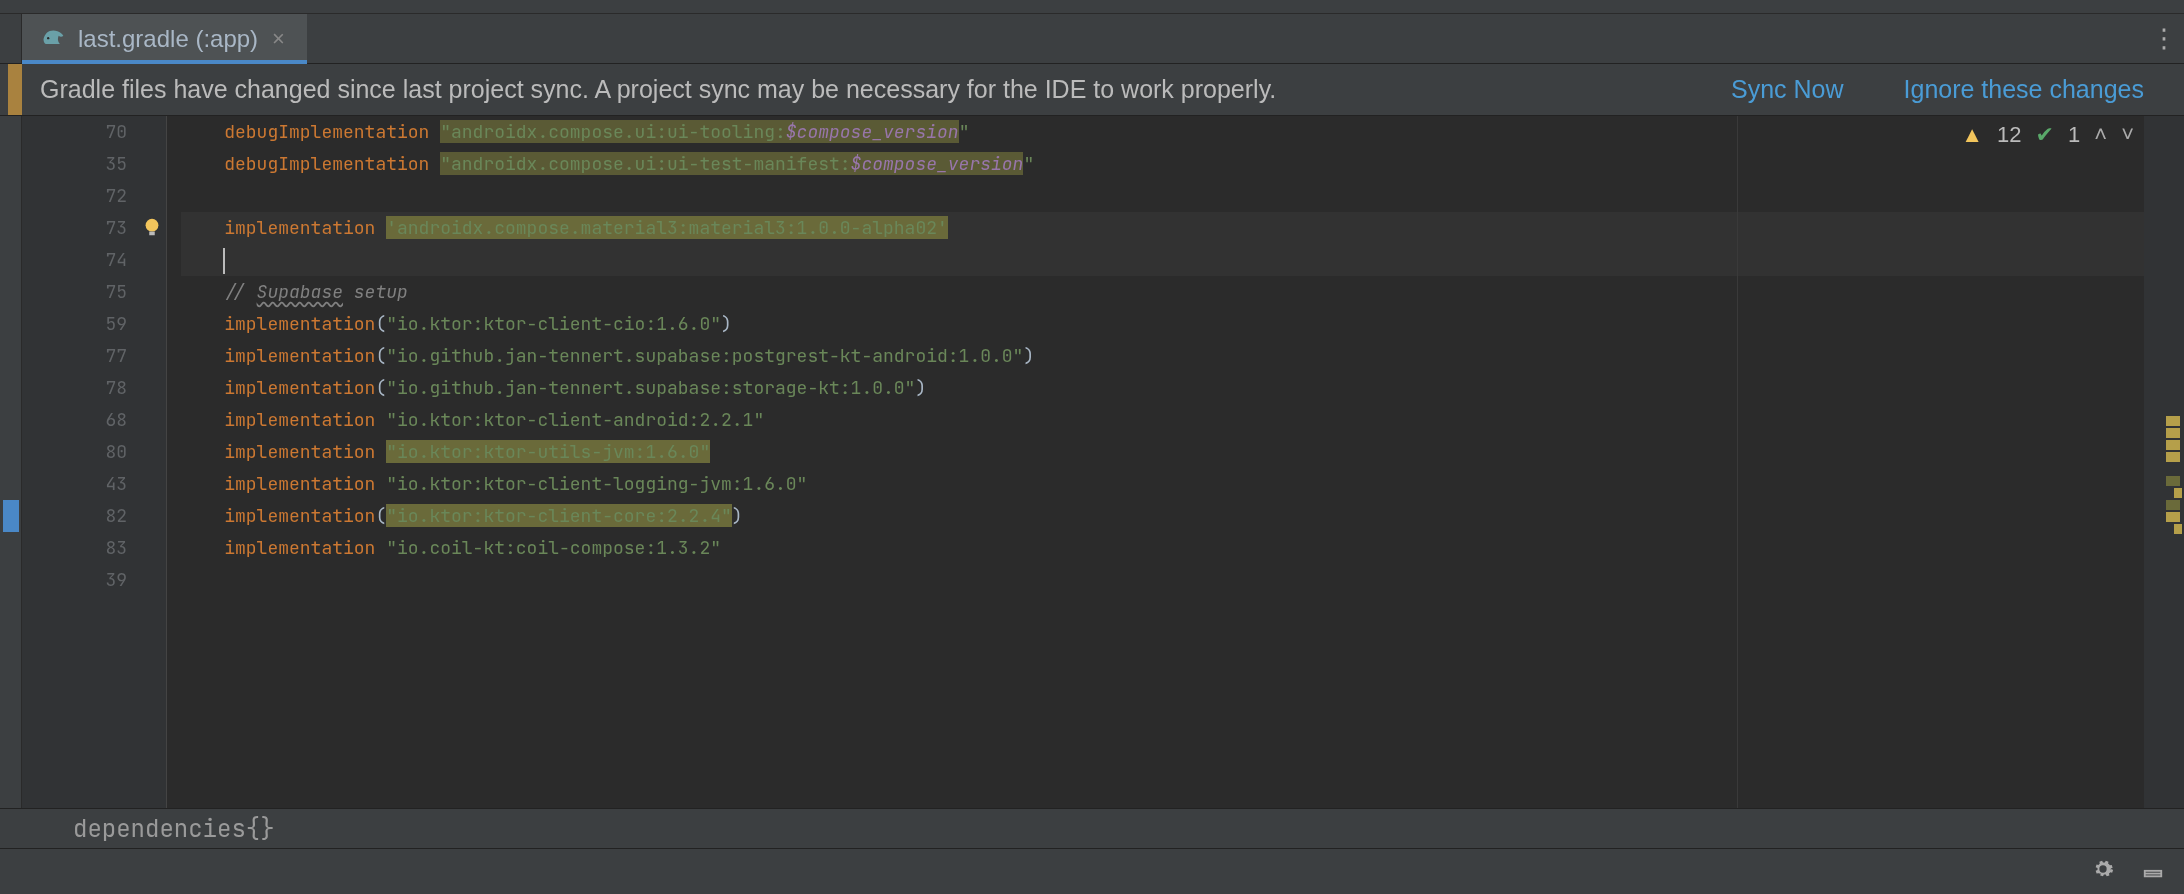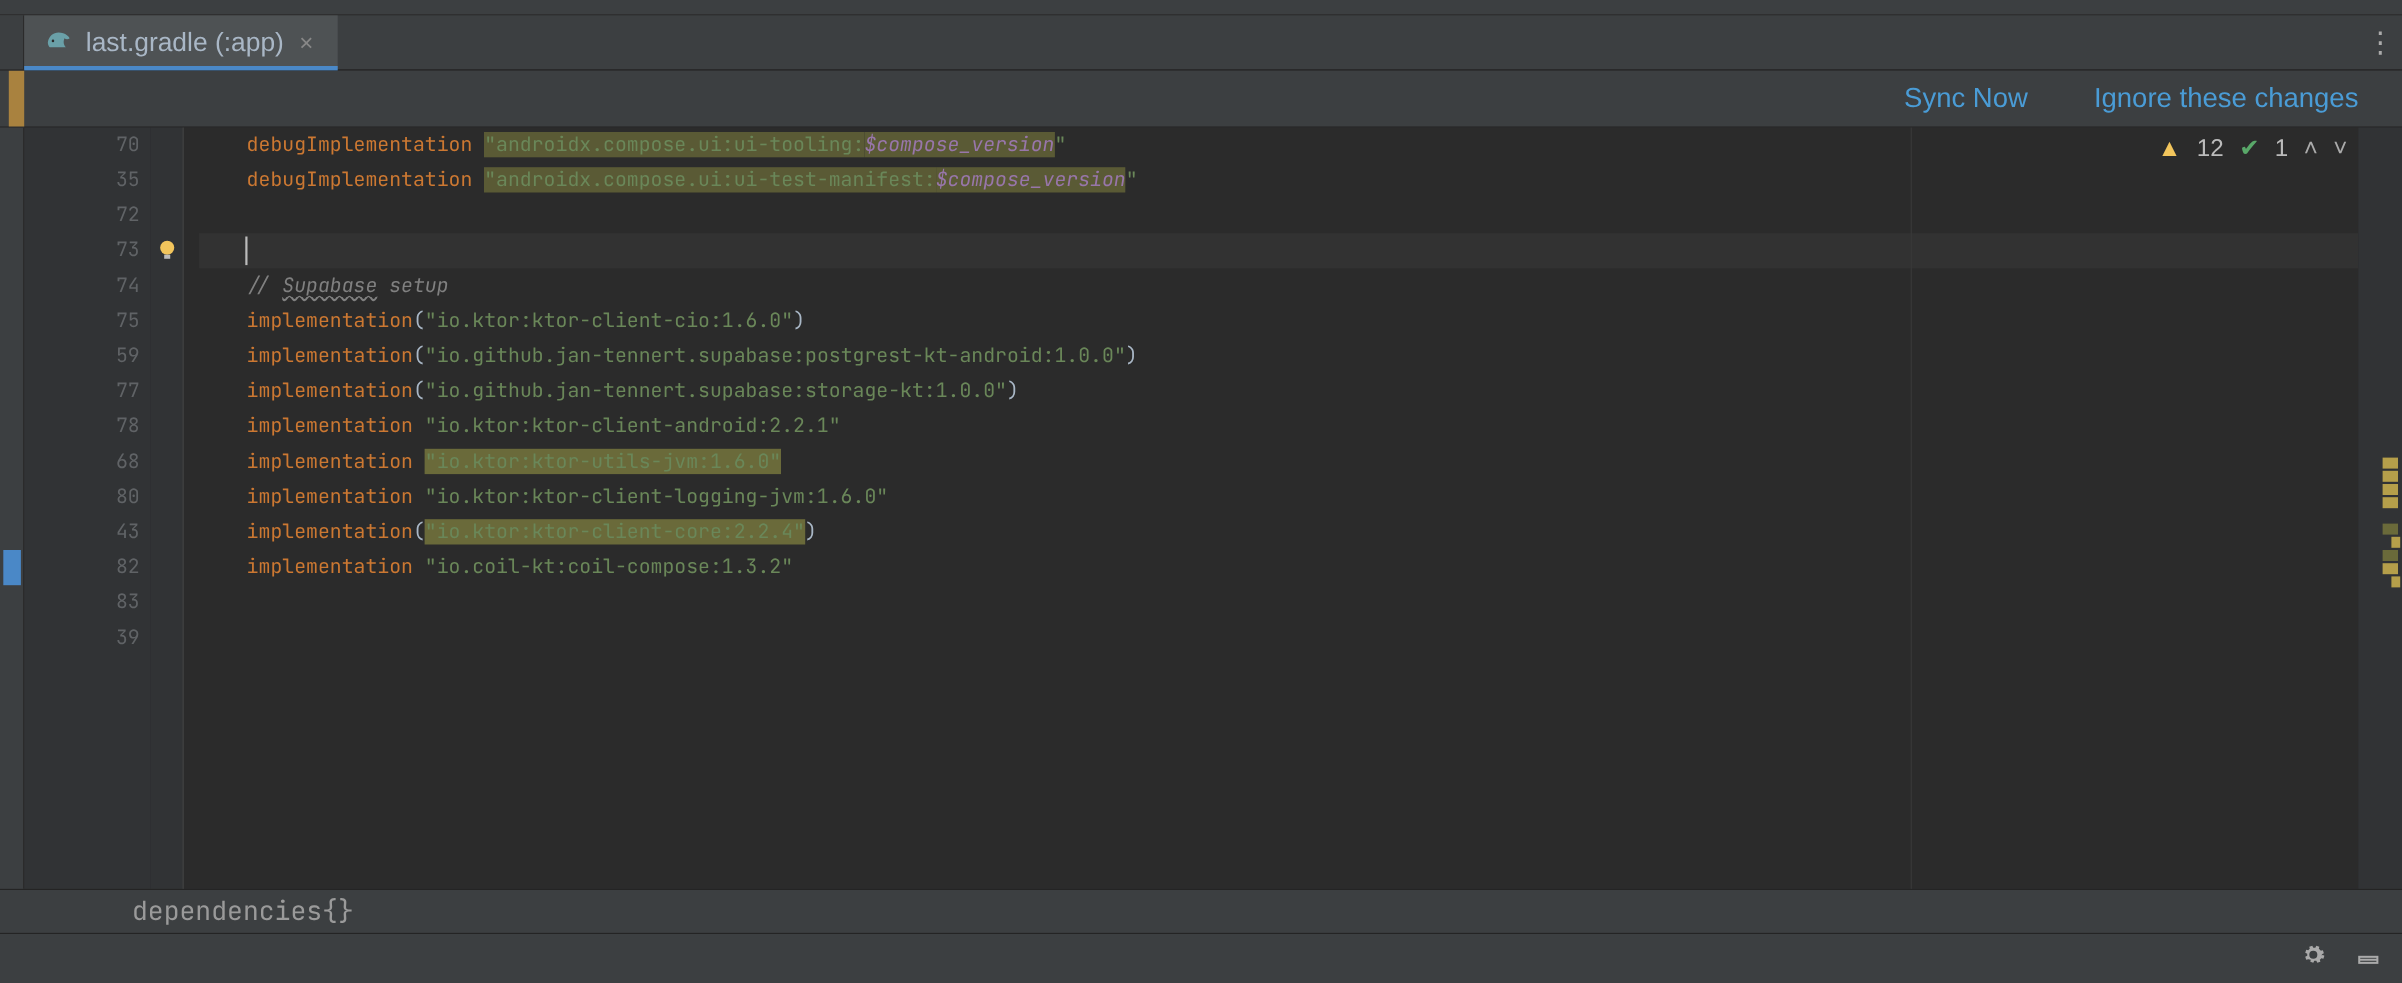--- a/index.html
+++ b/index.html
@@ -81,21 +81,21 @@
   .right-gutter .stripe { position:absolute; right:4px; width:14px; height:10px; }
   .right-gutter .stripe.y { background:#b59f4a; }
   .right-gutter .stripe.dim { background:#6a6a3a; }
   .code-divider { position:absolute; top:0; bottom:0; width:1px; background:#3a3a3a; }
   
   .inspections { position:absolute; top:6px; right:50px; display:flex; align-items:center; gap:14px; font-size:22px; color:#bbb; z-index:5;}
   .inspections .warn-icon { color: var(--warn-yellow); }
   .inspections .ok-icon { color: var(--ok-green); }
   .inspections .chev { color:#aaa; cursor:pointer; font-size:22px;}
   
-  .breadcrumb { height: 40px; background: var(--bg-breadcrumb); display:flex; align-items:center; padding-left: 120px; font-family: "JetBrains Mono",monospace; font-size:24px; color: #9a9a9a; border-top:1px solid #222;}
+  .breadcrumb { height: 40px; background: var(--bg-breadcrumb); display:flex; align-items:center; padding-left: 73px; font-family: "JetBrains Mono",monospace; font-size:24px; color: #9a9a9a; border-top:1px solid #222;}
   
   .statusbar { height: 46px; background: var(--bg-top); border-top:1px solid #222; display:flex; align-items:center; justify-content:flex-end; padding-right: 20px; gap: 28px;}
   .statusbar .icon { color:#aaa; font-size:24px; cursor:pointer;}
 </style>
 </head>
 <body>
 
 <div class="ide">
   <div class="topbar"></div>
 
@@ -110,20 +110,21 @@
       </span>
       <span class="tab-label">last.gradle (:app)</span>
       <span class="close">×</span>
     </div>
     <div class="spacer"></div>
     <div class="kebab">⋮</div>
   </div>
 
   <div class="banner">
     <div class="left-stripe2"></div>
+    <div class="msg">Gradle files have changed since last project sync. A project sync may be necessary for the IDE to work properly.</div>
     <div class="spacer"></div>
     <div class="link">Sync Now</div>
     <div class="link">Ignore these changes</div>
   </div>
 
   <div class="editor-wrap">
     <div class="inspections">
       <span class="warn-icon">▲</span>
       <span>12</span>
       <span class="ok-icon">✔</span>
@@ -161,20 +162,21 @@
             </svg>
         </div>
       </div>
 
       <div class="code">
         <div class="code-divider" style="left:1570px;"></div>
 
         <div class="line"><span>    </span><span class="k">debugImplementation </span><span class="s hl2">"androidx.compose.ui:ui-tooling:</span><span class="v hl2">$compose_version</span><span class="s">"</span></div>
         <div class="line"><span>    </span><span class="k">debugImplementation </span><span class="s hl2">"androidx.compose.ui:ui-test-manifest:</span><span class="v hl2">$compose_version</span><span class="s">"</span></div>
         <div class="line"></div>
+        <div class="line sel"><span>    </span><span class="k">implementation </span><span class="s hl">'androidx.compose.material3:material3:1.0.0-alpha02'</span></div>
         <div class="line sel-current"><span>    </span><span class="caret"></span></div>
         <div class="line"><span>    </span><span class="c">// </span><span class="c wavy">Supabase</span><span class="c"> setup</span></div>
         <div class="line"><span>    </span><span class="k">implementation</span><span class="p">(</span><span class="s">"io.ktor:ktor-client-cio:1.6.0"</span><span class="p">)</span></div>
         <div class="line"><span>    </span><span class="k">implementation</span><span class="p">(</span><span class="s">"io.github.jan-tennert.supabase:postgrest-kt-android:1.0.0"</span><span class="p">)</span></div>
         <div class="line"><span>    </span><span class="k">implementation</span><span class="p">(</span><span class="s">"io.github.jan-tennert.supabase:storage-kt:1.0.0"</span><span class="p">)</span></div>
         <div class="line"><span>    </span><span class="k">implementation </span><span class="s">"io.ktor:ktor-client-android:2.2.1"</span></div>
         <div class="line"><span>    </span><span class="k">implementation </span><span class="s hl">"io.ktor:ktor-utils-jvm:1.6.0"</span></div>
         <div class="line"><span>    </span><span class="k">implementation </span><span class="s">"io.ktor:ktor-client-logging-jvm:1.6.0"</span></div>
         <div class="line"><span>    </span><span class="k">implementation</span><span class="p">(</span><span class="s hl">"io.ktor:ktor-client-core:2.2.4"</span><span class="p">)</span></div>
         <div class="line"><span>    </span><span class="k">implementation </span><span class="s">"io.coil-kt:coil-compose:1.3.2"</span></div>

